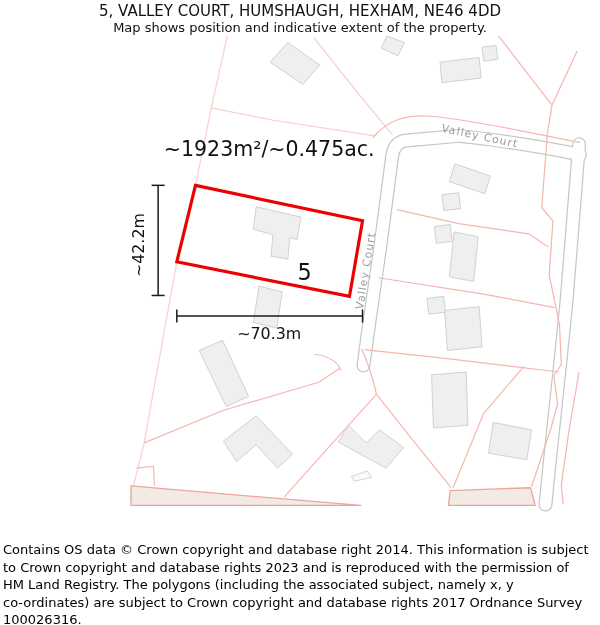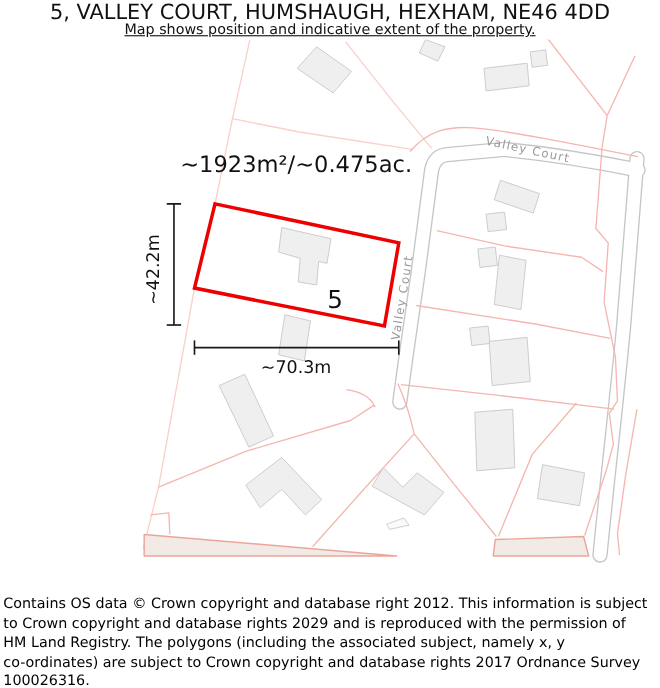--- a/index.html
+++ b/index.html
@@ -1,20 +1,20 @@
 <!DOCTYPE html>
 <html><head>
 <meta charset="utf-8">
 <style>
   html,body{margin:0;padding:0;background:#fff;}
   .page{position:relative;width:600px;height:625px;background:#fff;overflow:hidden;
         font-family:"DejaVu Sans","Liberation Sans",sans-serif;color:#111;}
   .hdr{position:absolute;top:0;left:0;width:600px;text-align:center;}
-  .hdr-title{font-size:19px;line-height:17px;padding-top:3px;color:#111;}
-  .hdr-sub{font-size:13px;line-height:16px;color:#111;text-decoration:underline;}
+  .hdr-title{font-size:15px;line-height:17px;padding-top:3px;color:#111;}
+  .hdr-sub{font-size:13px;line-height:16px;color:#111;}
   .map-wrap{position:absolute;top:36px;left:0;width:600px;height:504px;}
   svg{display:block;}
   .ftr{position:absolute;top:541px;left:0;width:600px;padding-left:3px;box-sizing:border-box;}
   .ftr div{font-size:13px;line-height:17.6px;white-space:nowrap;color:#000;}
   
   .parcel{fill:none;stroke:#f5b6af;stroke-width:1.3;stroke-linejoin:round;}
   .parcel.lt{stroke:#f9d0ca;}
   .road-case{fill:none;stroke:#c6c6c6;stroke-width:15;stroke-linecap:round;stroke-linejoin:round;}
   .road-fill{fill:none;stroke:#ffffff;stroke-width:12.4;stroke-linecap:round;stroke-linejoin:round;}
   .bldg{fill:#f0efef;stroke:#c9c9c9;stroke-width:0.9;stroke-linejoin:miter;}
@@ -111,20 +111,20 @@
       </g>
 
       <text class="area-label" x="267" y="165" text-anchor="middle">~1923m²/~0.475ac.</text>
       <text class="plot-num" x="305" y="297" text-anchor="middle">5</text>
       <text class="road-label" x="492" y="147" text-anchor="middle" transform="rotate(12 492 147)">Valley Court</text>
       <text class="road-label" x="374" y="288" text-anchor="middle" transform="rotate(-81 374 288)">Valley Court</text>
     </svg>
   </div>
 
   <div class="ftr">
-    <div>Contains OS data © Crown copyright and database right 2012. This information is subject</div>
-    <div>to Crown copyright and database rights 2029 and is reproduced with the permission of</div>
+    <div>Contains OS data © Crown copyright and database right 2014. This information is subject</div>
+    <div>to Crown copyright and database rights 2023 and is reproduced with the permission of</div>
     <div>HM Land Registry. The polygons (including the associated subject, namely x, y</div>
     <div>co-ordinates) are subject to Crown copyright and database rights 2017 Ordnance Survey</div>
     <div>100026316.</div>
   </div>
 
 </div>
 
 </body></html>

